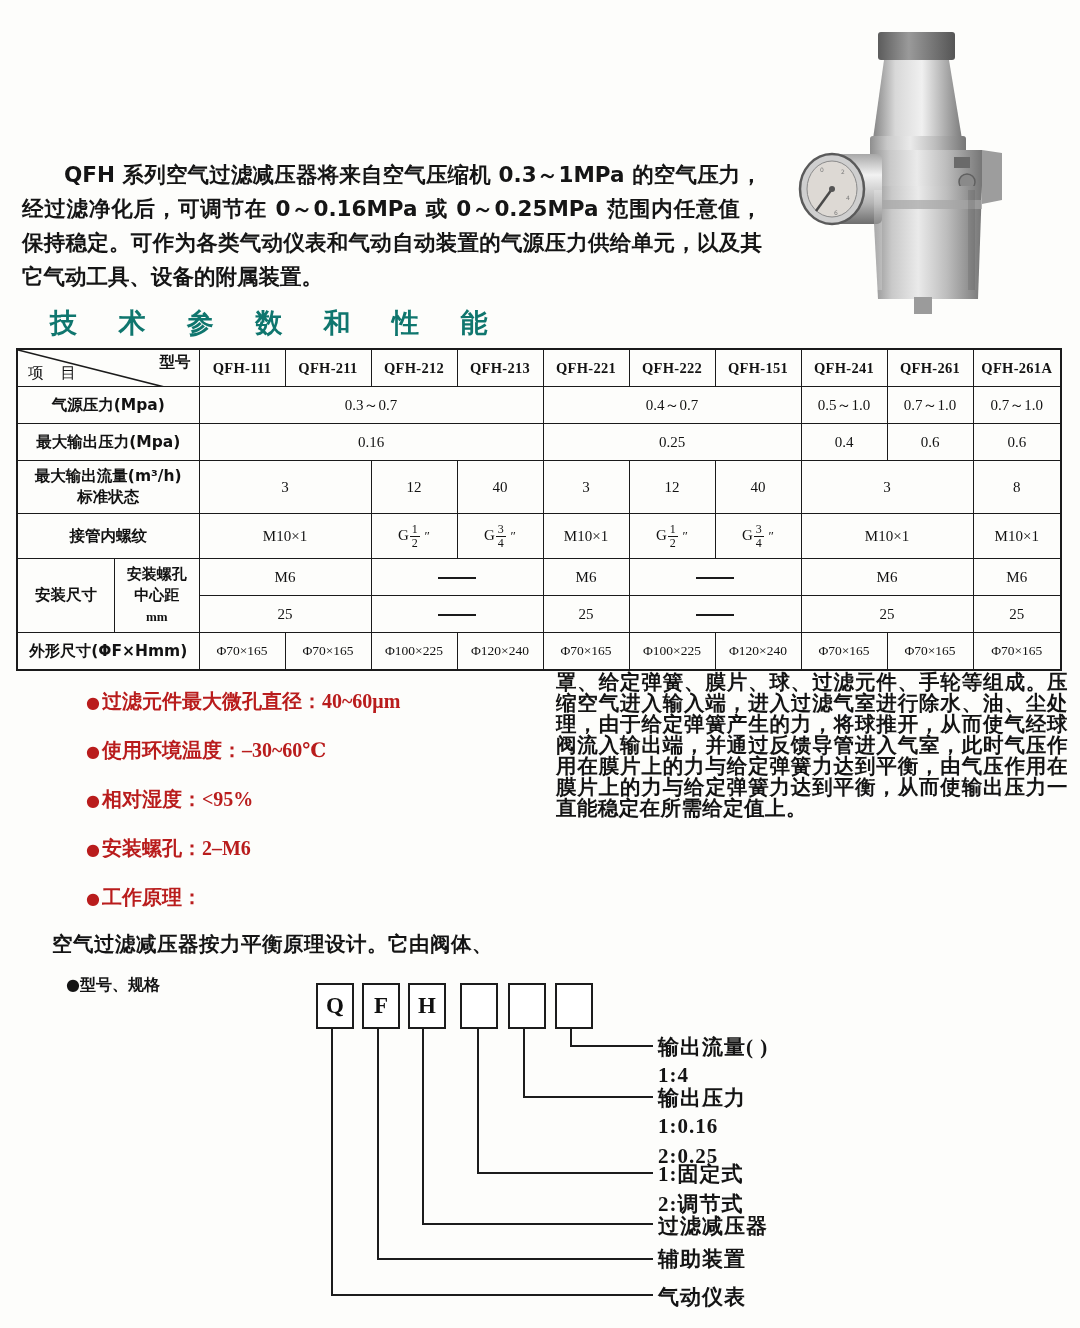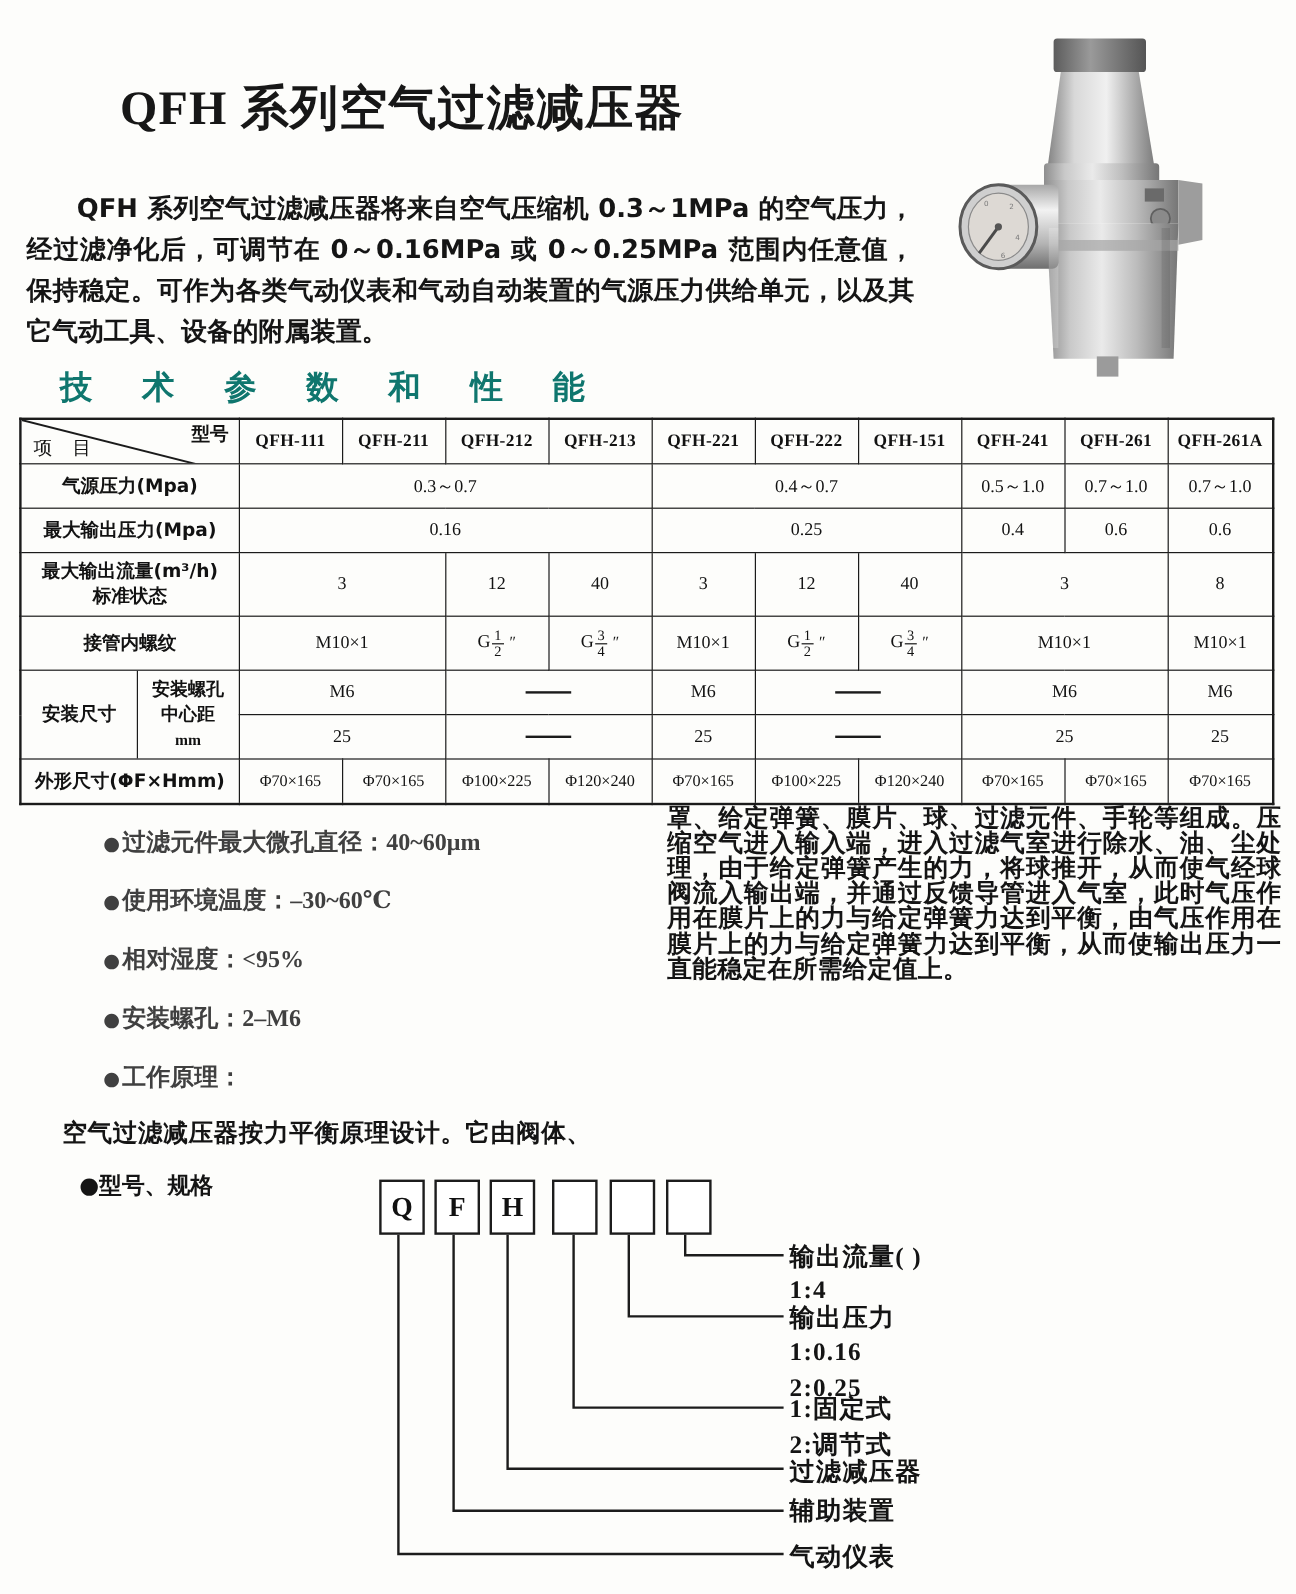--- a/index.html
+++ b/index.html
@@ -72,33 +72,33 @@
   .frac .num{display:block;border-bottom:1px solid #161616;padding:0 2px;}
   .frac .den{display:block;padding:0 2px;}
   .dash{display:inline-block;width:38px;height:2px;background:#1b1b1b;vertical-align:middle;}
 
   
   .bullets{position:absolute;left:46px;top:672px;width:500px;}
   .bullets li{
     list-style:none;margin:0 0 22px 0;
     font-size:20px;font-weight:bold;
     font-family:"DejaVu Sans","Liberation Sans",sans-serif;
-    color:#404040;white-space:nowrap;
+    color:#b91c1c;white-space:nowrap;
   }
   .bullets li .dot{font-size:16px;margin-right:2px;}
   .bullets li .val{font-family:"Liberation Serif","DejaVu Serif",serif;font-weight:bold;}
 
   .principle{
     position:absolute;left:52px;top:930px;width:500px;
     font-family:"Liberation Serif","DejaVu Serif",serif;
     font-size:20.5px;font-weight:bold;letter-spacing:.5px;color:#141414;
   }
   .model-head{
     position:absolute;left:66px;top:975px;
-    font-size:19px;font-weight:bold;
+    font-size:16px;font-weight:bold;
     font-family:"DejaVu Sans","Liberation Sans",sans-serif;
   }
 
   
   .rcol{
     position:absolute;left:556px;top:672px;width:512px;
     font-family:"Liberation Serif","DejaVu Serif",serif;
     font-size:20.5px;line-height:21px;font-weight:bold;
     letter-spacing:.4px;color:#141414;text-align:justify;
   }
@@ -117,21 +117,20 @@
     font-family:"Liberation Serif","DejaVu Serif",serif;
     font-size:21px;font-weight:bold;white-space:nowrap;color:#141414;
     letter-spacing:1px;
   }
 </style>
 </head>
 <body>
 
 <div class="page">
 
-  <div class="title">QFH 系列空气过滤减压器</div>
 
   <div class="intro">QFH 系列空气过滤减压器将来自空气压缩机 0.3～1MPa 的空气压力，经过滤净化后，可调节在 0～0.16MPa 或 0～0.25MPa 范围内任意值，保持稳定。可作为各类气动仪表和气动自动装置的气源压力供给单元，以及其它气动工具、设备的附属装置。</div>
 
   <div class="photo">
     <svg width="292" height="300" viewBox="0 0 292 300">
       <defs>
         <linearGradient id="body" x1="0" y1="0" x2="1" y2="0">
           <stop offset="0%" stop-color="#8e8e8e"></stop>
             <stop offset="18%" stop-color="#c9c9c9"></stop>
           <stop offset="42%" stop-color="#eaeaea"></stop>

